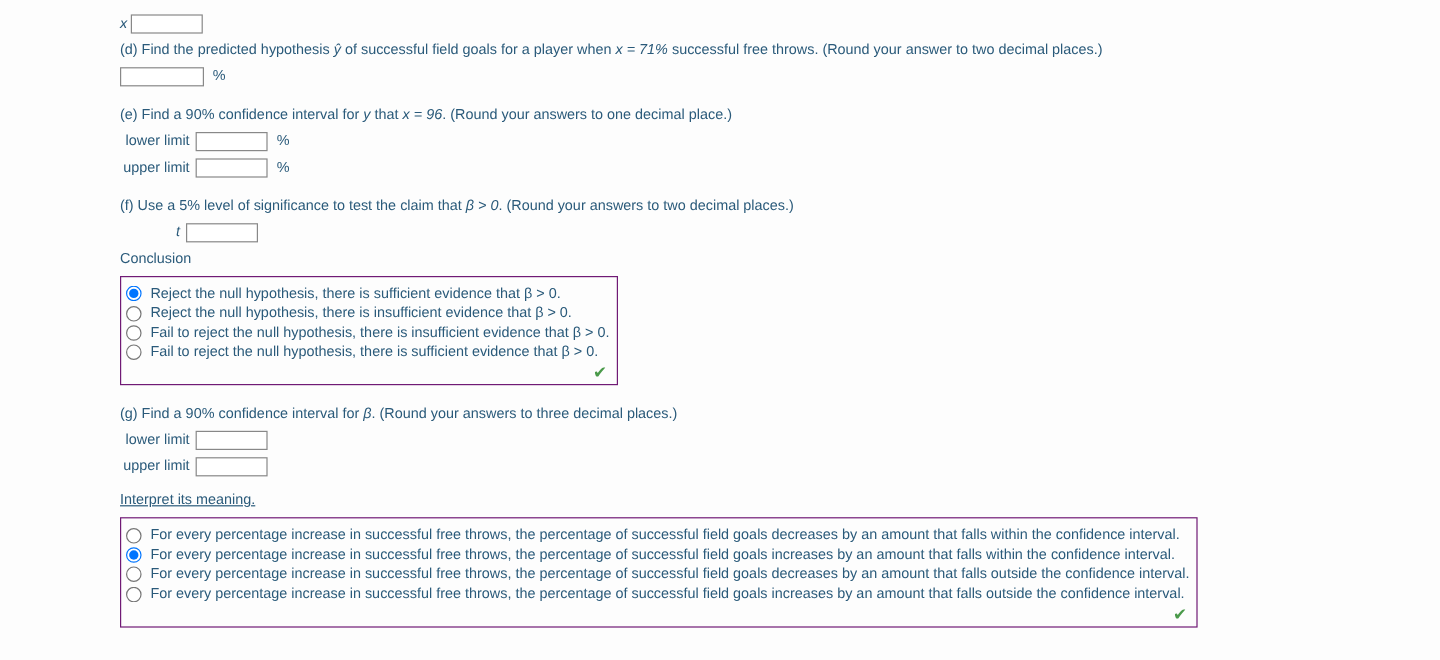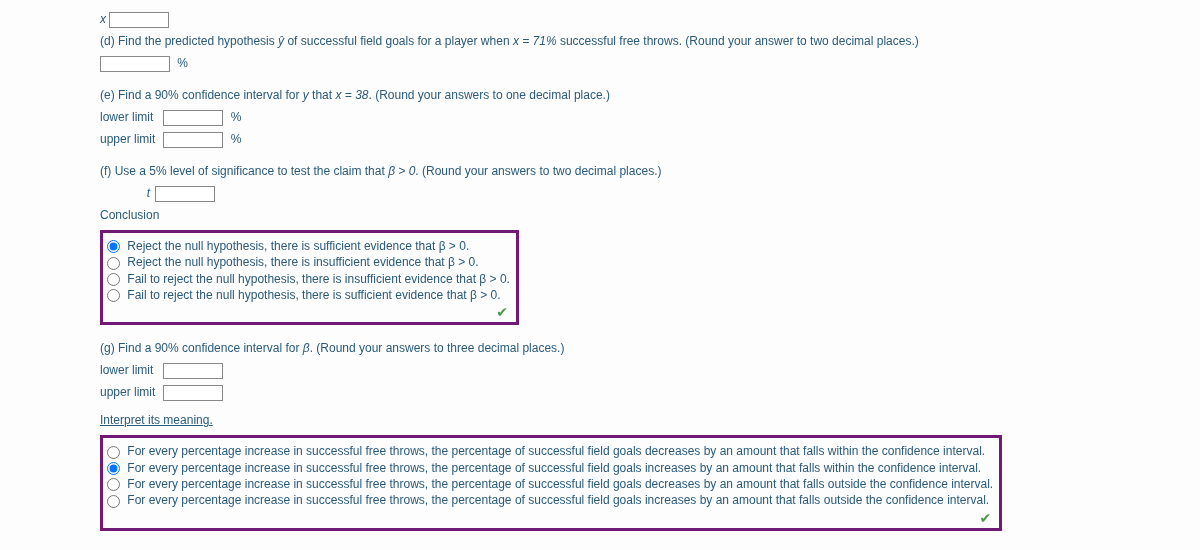--- a/index.html
+++ b/index.html
@@ -14,25 +14,25 @@
     .section { margin-bottom: 14px; }
     input.text-field {
       border: 1px solid #888;
       height: 16px;
       width: 70px;
       font-size: 11px;
       padding: 0 2px;
       vertical-align: middle;
     }
     input.text-field.small { width: 60px; }
-    .align-pair .lbl { display: inline-block; width: 58px; text-align: left; margin-right: 2px; }
+    .align-pair .lbl { display: inline-block; width: 58px; text-align: right; margin-right: 2px; }
     .align-pair .lblf { display: inline-block; width: 50px; text-align: right; margin-right: 2px; }
     .unit { margin-left: 4px; }
     .choice-box {
-      border: 3px solid #701a75;
+      border: 1px solid #701a75;
       display: inline-block;
       padding: 4px 6px 2px 4px;
       margin-top: 2px;
     }
     .choice-row { margin: 2px 0; white-space: nowrap; }
     .choice-row input[type=radio] { vertical-align: middle; margin-right: 4px; }
     .check-mark {
       color: #4a9a4a;
       font-size: 14px;
       text-align: right;
@@ -53,21 +53,21 @@
     <span>(d) Find the predicted hypothesis </span><span class="italic">ŷ</span><span> of successful field goals for a player when </span><span class="italic">x = 71%</span><span> successful free throws. (Round your answer to two decimal places.)</span>
   </div>
   <div class="row">
     <input class="text-field" style="">
     <span class="unit">%</span>
   </div>
 </div>
 
 <div class="section">
   <div class="row">
-    <span>(e) Find a 90% confidence interval for </span><span class="italic">y</span><span> that </span><span class="italic">x = 38</span><span>. (Round your answers to one decimal place.)</span>
+    <span>(e) Find a 90% confidence interval for </span><span class="italic">y</span><span> that </span><span class="italic">x = 96</span><span>. (Round your answers to one decimal place.)</span>
   </div>
   <div class="row align-pair">
     <span class="lbl">lower limit</span>
     <input class="text-field small" style="">
     <span class="unit">%</span>
   </div>
   <div class="row align-pair">
     <span class="lbl">upper limit</span>
     <input class="text-field small" style="">
     <span class="unit">%</span>

